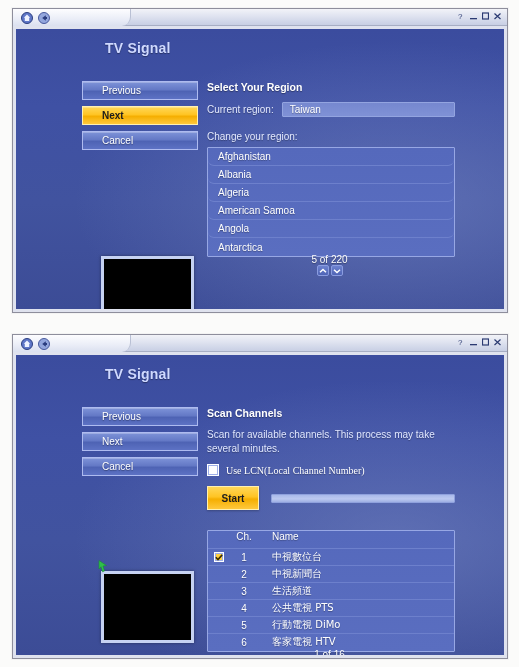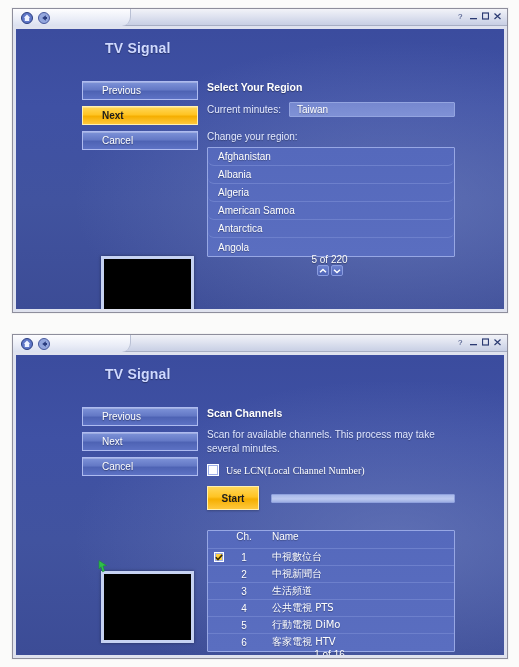--- a/index.html
+++ b/index.html
@@ -400,44 +400,44 @@
       </div>
 
       <div class="preview-wrap">
         <div class="preview"></div>
       </div>
 
       <div class="pane">
         <div class="pane-head">Select Your Region</div>
 
         <div class="field-row">
-          <span class="field-label">Current minutes:</span>
+          <span class="field-label">Current region:</span>
           <span class="field-box">Taiwan</span>
         </div>
 
         <div class="sub-label">Change your region:</div>
 
         <div class="listbox">
           <div class="list-row">
               <span>Afghanistan</span>
             </div>
           <div class="list-row">
               <span>Albania</span>
             </div>
           <div class="list-row">
               <span>Algeria</span>
             </div>
           <div class="list-row">
               <span>American Samoa</span>
             </div>
           <div class="list-row">
-              <span>Antarctica</span>
+              <span>Angola</span>
             </div>
           <div class="list-row">
-              <span>Angola</span>
+              <span>Antarctica</span>
             </div>
         </div>
 
         <div class="pager">
           <span class="pager-text">5 of 220</span>
           <span class="pager-btns">
             <span class="pg-btn">
               <svg width="8" height="6" viewBox="0 0 8 6">
                   <path d="M1 4.3 L4 1.4 L7 4.3" fill="none" stroke="#ffffff" stroke-width="1.4"></path>
                 </svg>

